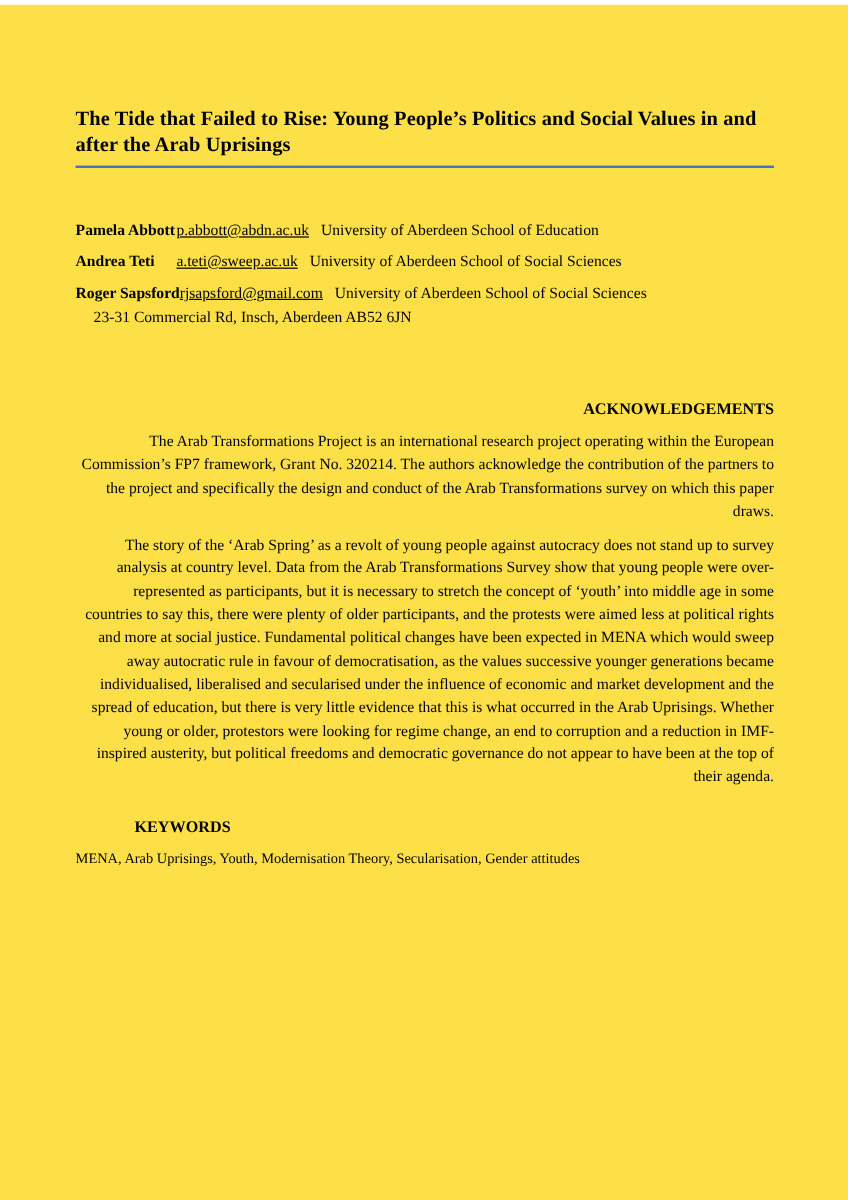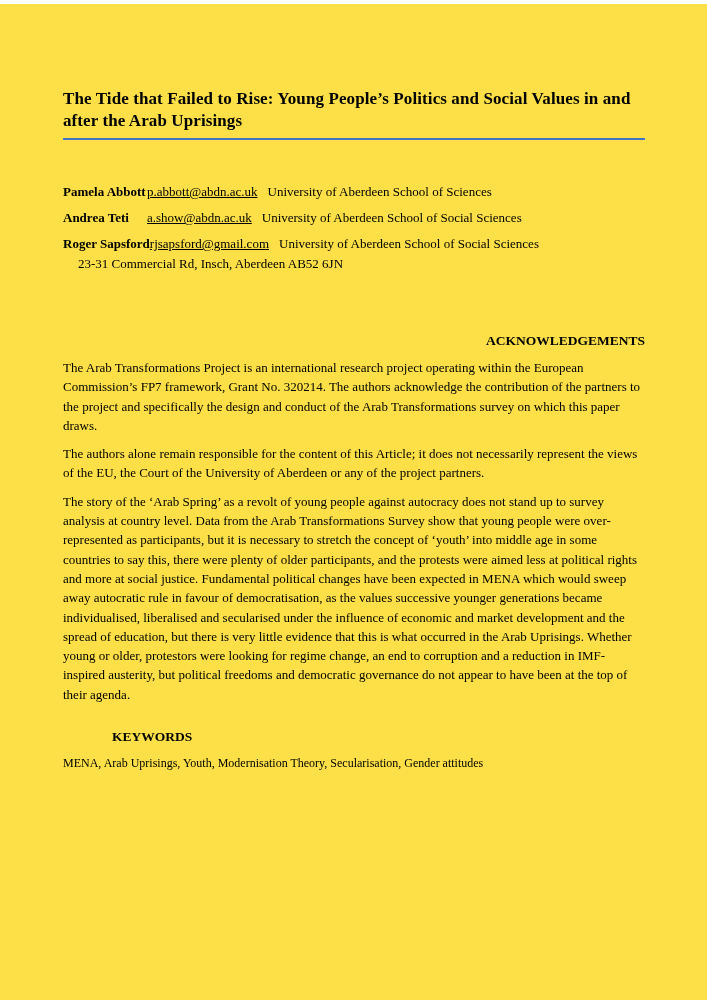--- a/index.html
+++ b/index.html
@@ -59,21 +59,21 @@
     padding-left: 49px;
     margin-bottom: 8px;
   }
   .heading-ack { margin-top: 58px; text-align: right; }
   .heading-abstract { margin-top: 56px; }
   .heading-keywords { margin-top: 23px; }
   .body-para {
     font-size: 13px;
     line-height: 19.3px;
     margin: 0 0 9px 0;
-    text-align: left;
+    text-align: right;
   }
   .keywords-line {
     font-size: 12px;
     line-height: 19px;
     margin: 0;
   }
 </style>
 </head>
 <body>
 
@@ -81,44 +81,43 @@
 
   <h1 class="paper-title" style="margin:0; font-size:17px;">The Tide that Failed to Rise: Young People’s Politics and Social Values in and after the Arab Uprisings</h1>
 
   <div class="title-rule" style="border-top-color:#4472C4"></div>
 
   <div class="authors-block">
 
     <div class="author-row">
       <span class="author-name">Pamela Abbott</span>
       <span class="author-email">p.abbott@abdn.ac.uk</span>
-      <span class="author-affil">University of Aberdeen School of Sciences</span>
+      <span class="author-affil">University of Aberdeen School of Education</span>
     </div>
 
     <div class="author-row">
       <span class="author-name">Andrea Teti</span>
-      <span class="author-email">a.show@abdn.ac.uk</span>
+      <span class="author-email">a.teti@sweep.ac.uk</span>
       <span class="author-affil">University of Aberdeen School of Social Sciences</span>
     </div>
 
     <div class="author-row" style="margin-bottom:1px;text-align:right;">
       <span class="author-name">Roger Sapsford</span>
       <span class="author-email">rjsapsford@gmail.com</span>
       <span class="author-affil">University of Aberdeen School of Social Sciences</span>
     </div>
 
 
     <div class="address-line">23-31 Commercial Rd, Insch, Aberdeen AB52 6JN</div>
   </div>
 
   <div class="section-heading heading-ack">ACKNOWLEDGEMENTS</div>
 
   <p class="body-para">The Arab Transformations Project is an international research project operating within the European Commission’s FP7 framework, Grant No. 320214. The authors acknowledge the contribution of the partners to the project and specifically the design and conduct of the Arab Transformations survey on which this paper draws.</p>
 
-  <p class="body-para">The authors alone remain responsible for the content of this Article; it does not necessarily represent the views of the EU, the Court of the University of Aberdeen or any of the project partners.</p>
 
 
   <p class="body-para">The story of the ‘Arab Spring’ as a revolt of young people against autocracy does not stand up to survey analysis at country level. Data from the Arab Transformations Survey show that young people were over-represented as participants, but it is necessary to stretch the concept of ‘youth’ into middle age in some countries to say this, there were plenty of older participants, and the protests were aimed less at political rights and more at social justice. Fundamental political changes have been expected in MENA which would sweep away autocratic rule in favour of democratisation, as the values successive younger generations became individualised, liberalised and secularised under the influence of economic and market development and the spread of education, but there is very little evidence that this is what occurred in the Arab Uprisings. Whether young or older, protestors were looking for regime change, an end to corruption and a reduction in IMF-inspired austerity, but political freedoms and democratic governance do not appear to have been at the top of their agenda.</p>
 
   <div class="section-heading heading-keywords">KEYWORDS</div>
 
   <p class="keywords-line">MENA, Arab Uprisings, Youth, Modernisation Theory, Secularisation, Gender attitudes</p>
 
 </div>
 

